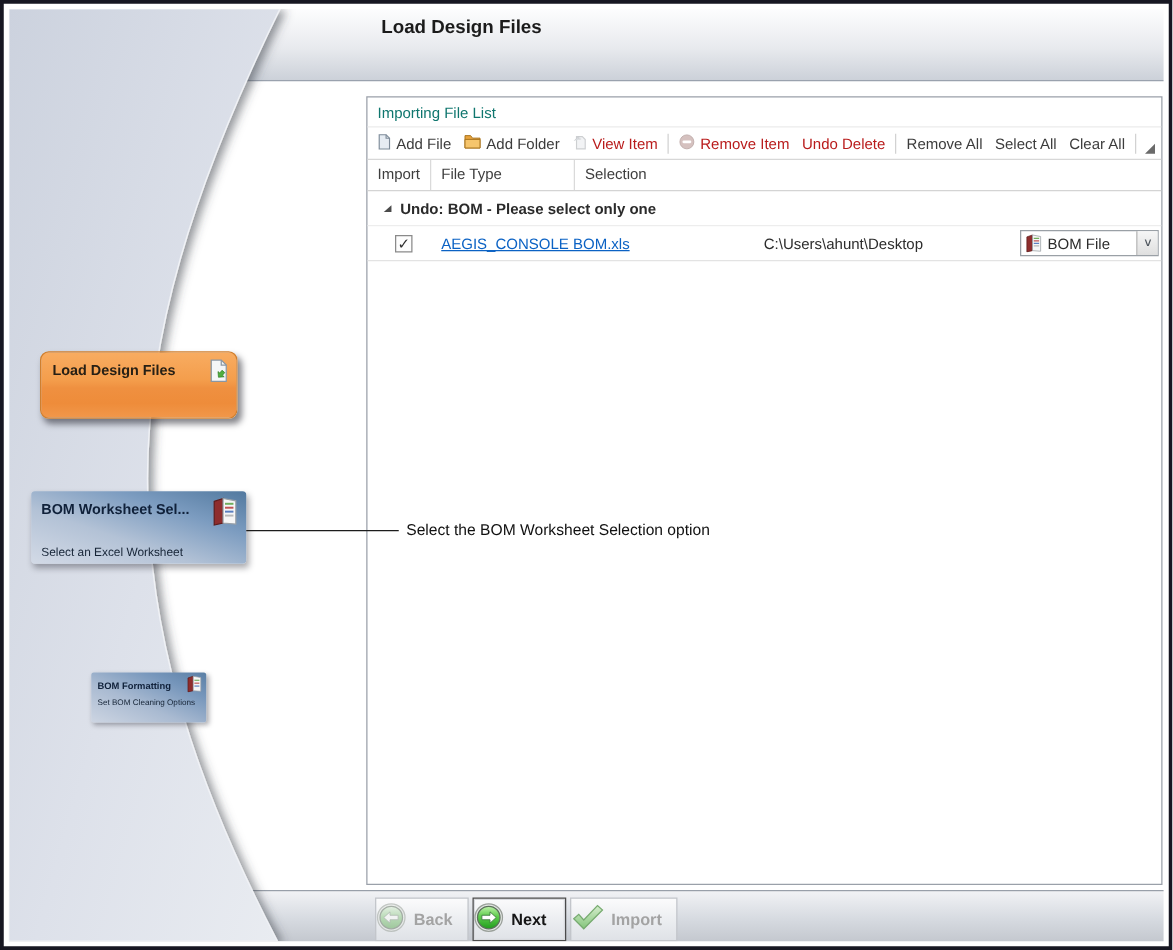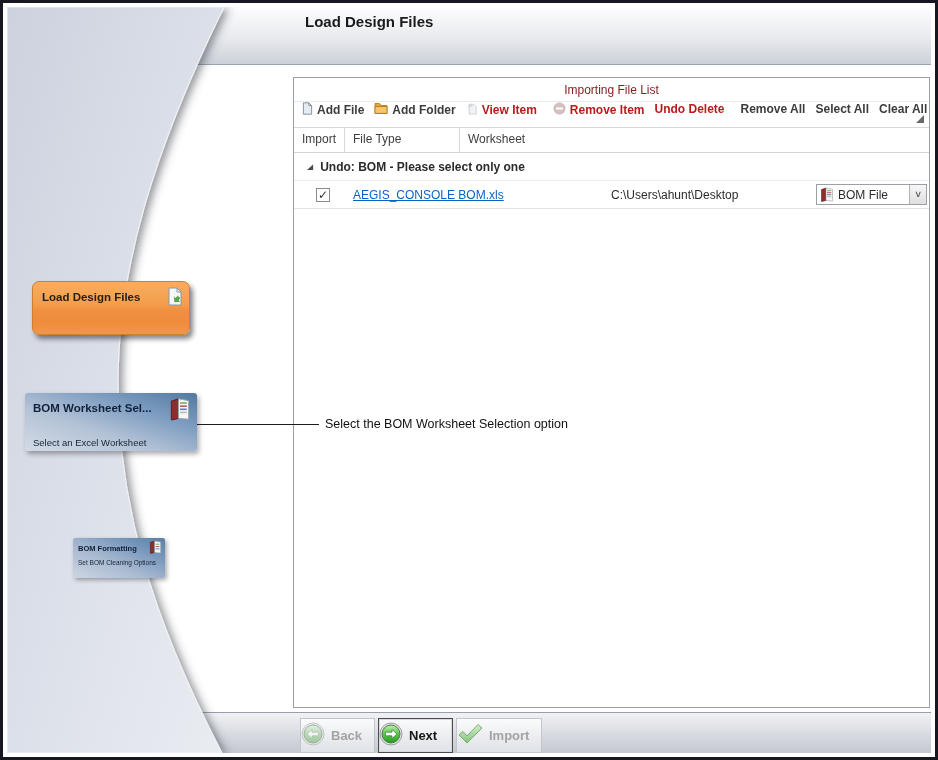--- a/index.html
+++ b/index.html
@@ -12,22 +12,22 @@
   .header-sub{position:absolute;left:298px;top:30px;font-size:12px;color:#262626;}
 
   
   .footer{position:absolute;left:0;top:705px;width:924px;height:41px;background:linear-gradient(#f1f2f5,#d6dae0 55%,#c3c7ce);border-top:1px solid #989fa9;}
 
   
   .curve{position:absolute;left:0;top:0;}
 
   
   .panel{position:absolute;left:286px;top:70px;width:637px;height:631px;box-sizing:border-box;border:1px solid #9aa0a9;background:#fff;font-size:12px;color:#3c3c3c;}
-  .panel-title{height:22px;line-height:22px;padding:1px 8px 0;color:#7f1d1d;text-align:center;}
-  .toolbar{position:relative;height:25px;display:flex;align-items:flex-start;padding:0 3px;border-top:1px solid #ececec;border-bottom:1px solid #d7d7d7;font-weight:bold;}
+  .panel-title{height:22px;line-height:22px;padding:1px 8px 0;color:#0f766e;}
+  .toolbar{position:relative;height:25px;display:flex;align-items:center;padding:0 3px;border-top:1px solid #ececec;border-bottom:1px solid #d7d7d7;}
   .tb-item{display:flex;align-items:center;gap:4px;padding:0 5px;color:#3c3c3c;cursor:default;white-space:nowrap;}
   .tb-item.disabled{color:#b91c1c;}
   .tb-item.disabled svg{opacity:.45;filter:grayscale(.6);}
   .tb-sep{width:1px;height:16px;background:#d2d2d2;margin:0 3px;}
   .tb-grip{position:absolute;right:5px;bottom:4px;width:0;height:0;border-left:8px solid transparent;border-bottom:8px solid #6a6a6a;}
 
   .thead{display:flex;height:24px;border-bottom:1px solid #d4d4d4;color:#3e3e3e;}
   .th{box-sizing:border-box;padding:4px 8px 0;border-right:1px solid #dadada;overflow:hidden;white-space:nowrap;}
   .c-import{width:51px;}
   .c-name{width:258px;}
@@ -162,21 +162,21 @@
         <div class="tb-item">
           <span>Clear All</span>
         </div>
         <div class="tb-sep"></div>
         <div class="tb-grip"></div>
       </div>
 
       <div class="thead">
         <div class="th c-import">Import</div>
         <div class="th c-type">File Type</div>
-        <div class="th c-loc">Worksheet</div>
+        <div class="th c-loc">Selection</div>
       </div>
 
       <div class="group-row">
         <span class="expander">◢</span>
         <span class="group-label">Undo: BOM - Please select only one</span>
       </div>
 
       <div class="data-row">
         <div class="cell c-import">
           <span class="checkbox">

